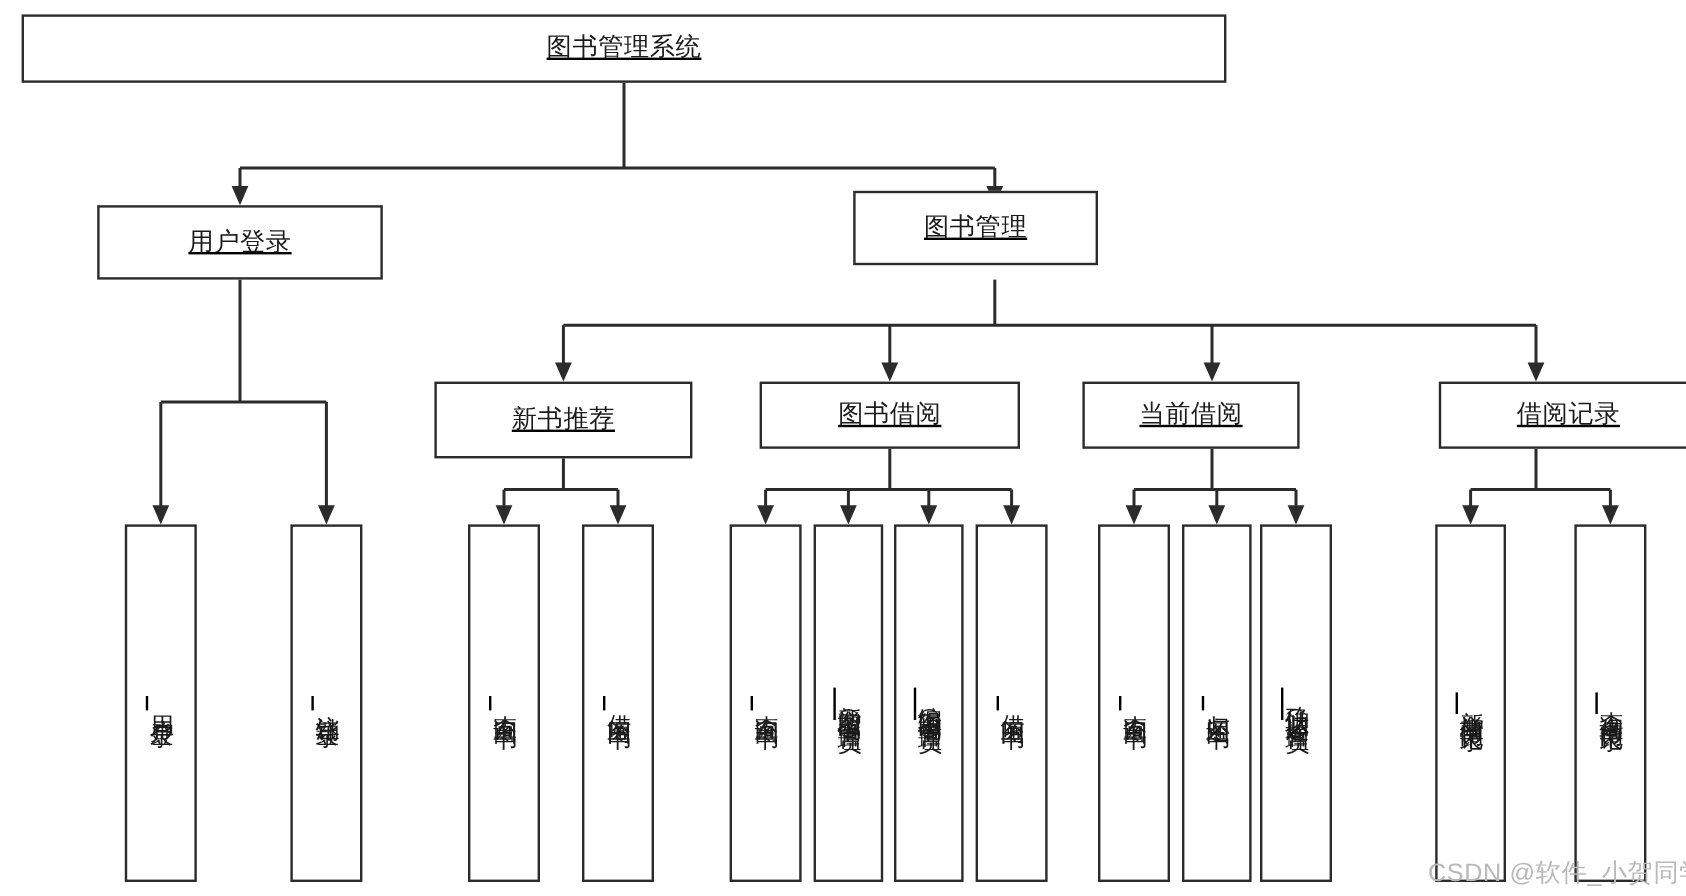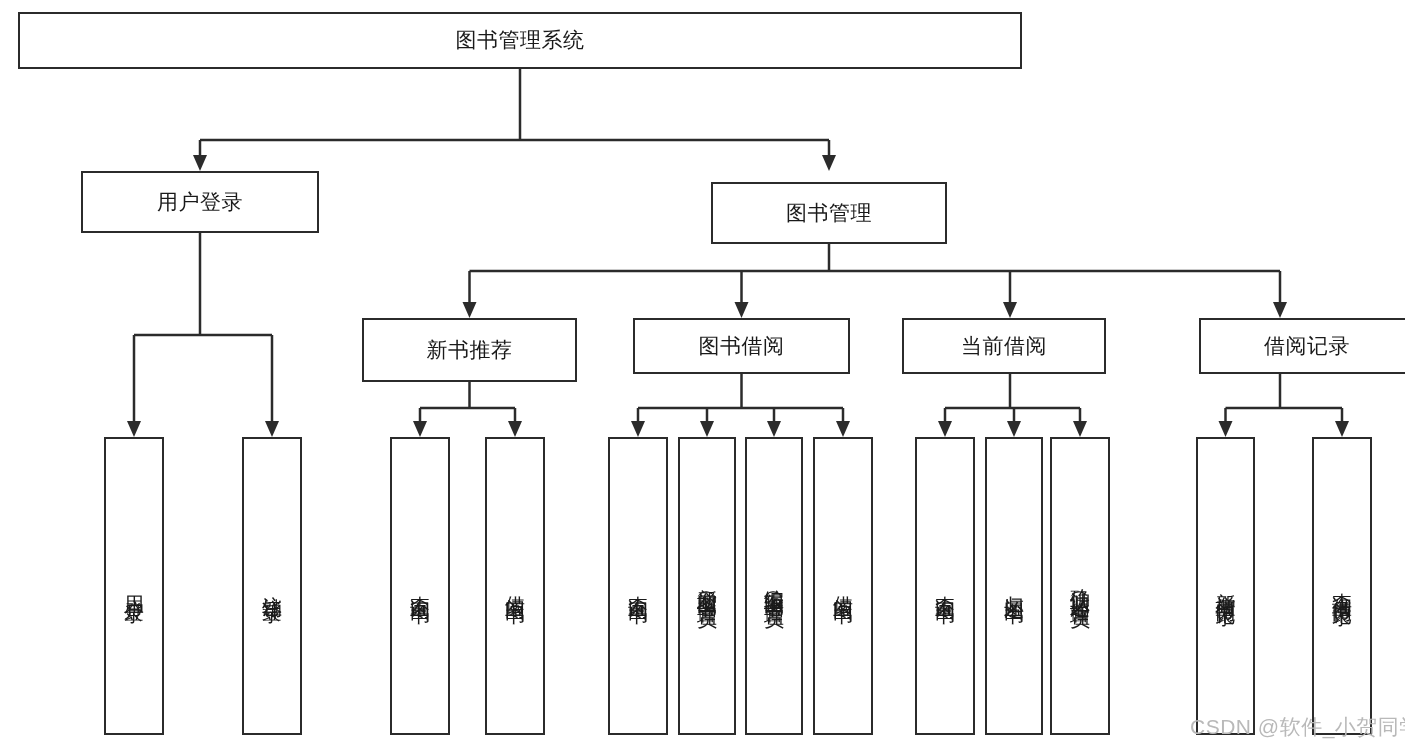--- a/index.html
+++ b/index.html
@@ -22,20 +22,21 @@
     height: 747px;
   }
   .node-box {
     position: absolute;
     box-sizing: border-box;
     background: #ffffff;
     border: 2.5px solid #2b2b2b;
     display: flex;
     align-items: center;
     justify-content: center;
+    text-decoration: underline;
   }
   .node-label {
     color: #1a1a1a;
     font-size: 21px;
     line-height: 1.15;
     letter-spacing: 0.5px;
     white-space: nowrap;
     text-align: center;
   }
   .node-box.vertical {
@@ -124,30 +125,30 @@
       <line x1="1342" y1="408" x2="1342" y2="422" stroke="#2b2b2b" stroke-width="2.5"></line>
       <polygon points="1335,421 1349,421 1342,437" fill="#2b2b2b"></polygon>
     </svg>
   <div id="node-layer">
       <div class="node-box" style="left: 18px; top: 12px; width: 1004px; height: 57px;">
         <span class="node-label">图书管理系统</span>
       </div>
       <div class="node-box" style="left: 81px; top: 171px; width: 238px; height: 62px;">
         <span class="node-label">用户登录</span>
       </div>
-      <div class="node-box" style="left: 711px; top: 182px; width: 236px; height: 62px;">
+      <div class="node-box" style="left: 711px; top: 159px; width: 204px; height: 62px;">
         <span class="node-label">图书管理</span>
       </div>
       <div class="node-box" style="left: 362px; top: 318px; width: 215px; height: 64px;">
         <span class="node-label">新书推荐</span>
       </div>
       <div class="node-box" style="left: 633px; top: 318px; width: 217px; height: 56px;">
         <span class="node-label">图书借阅</span>
       </div>
-      <div class="node-box" style="left: 902px; top: 318px; width: 204px; height: 56px;">
+      <div class="node-box" style="left: 902px; top: 318px; width: 181px; height: 56px;">
         <span class="node-label">当前借阅</span>
       </div>
       <div class="node-box" style="left: 1199px; top: 318px; width: 216px; height: 56px;">
         <span class="node-label">借阅记录</span>
       </div>
       <div class="node-box vertical" style="left: 104px; top: 437px; width: 60px; height: 298px; align-items: center;">
         <span class="node-label">用户登录</span>
       </div>
       <div class="node-box vertical" style="left: 242px; top: 437px; width: 60px; height: 298px; align-items: center;">
         <span class="node-label">注销登录</span>

